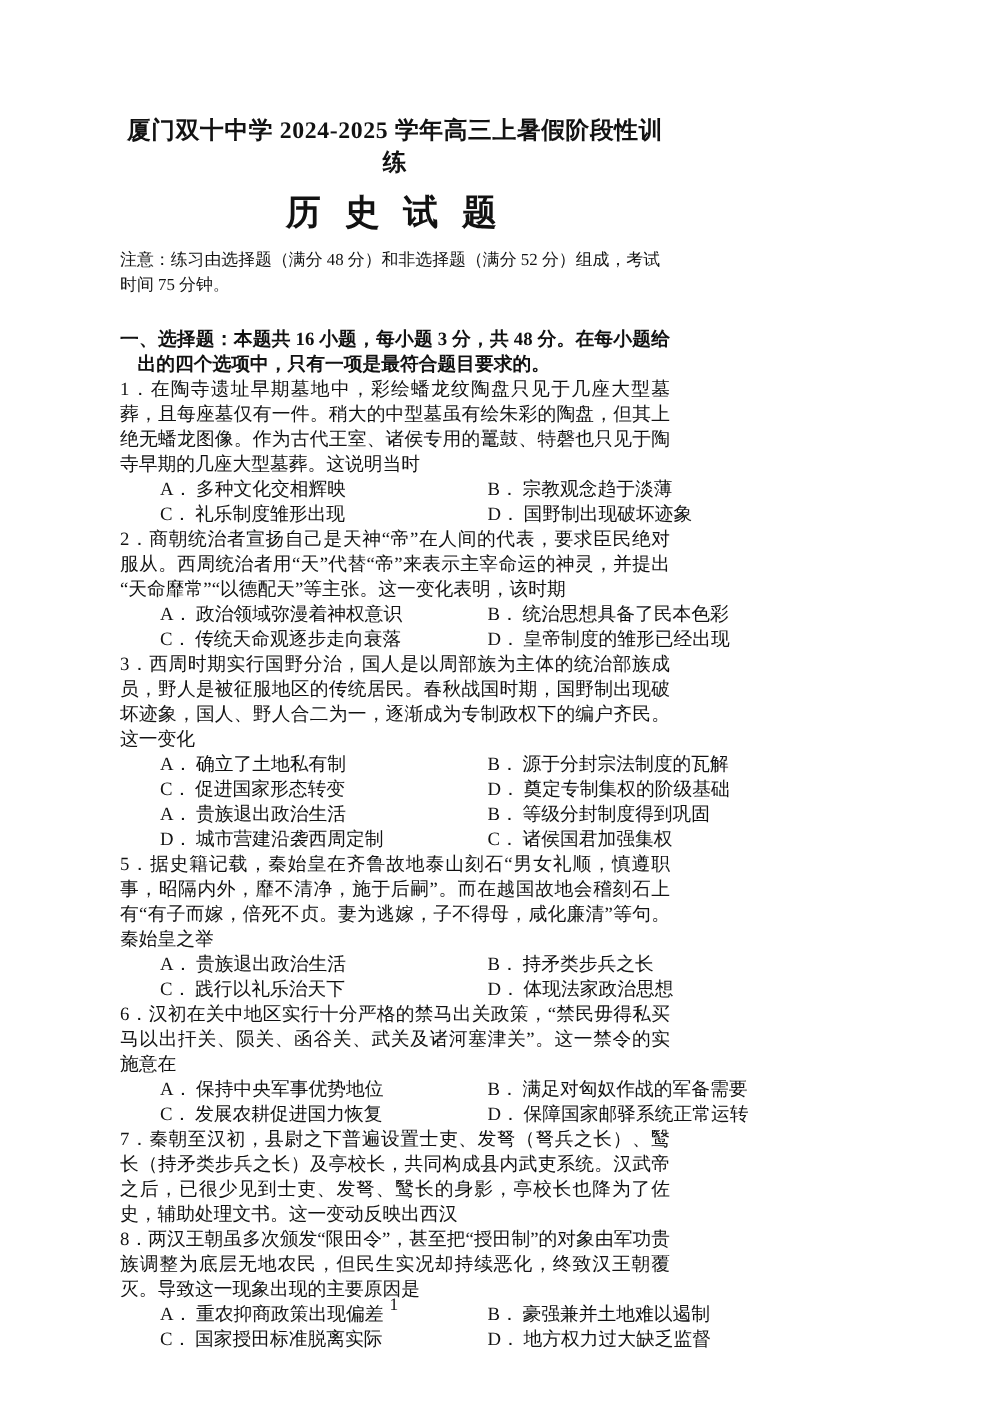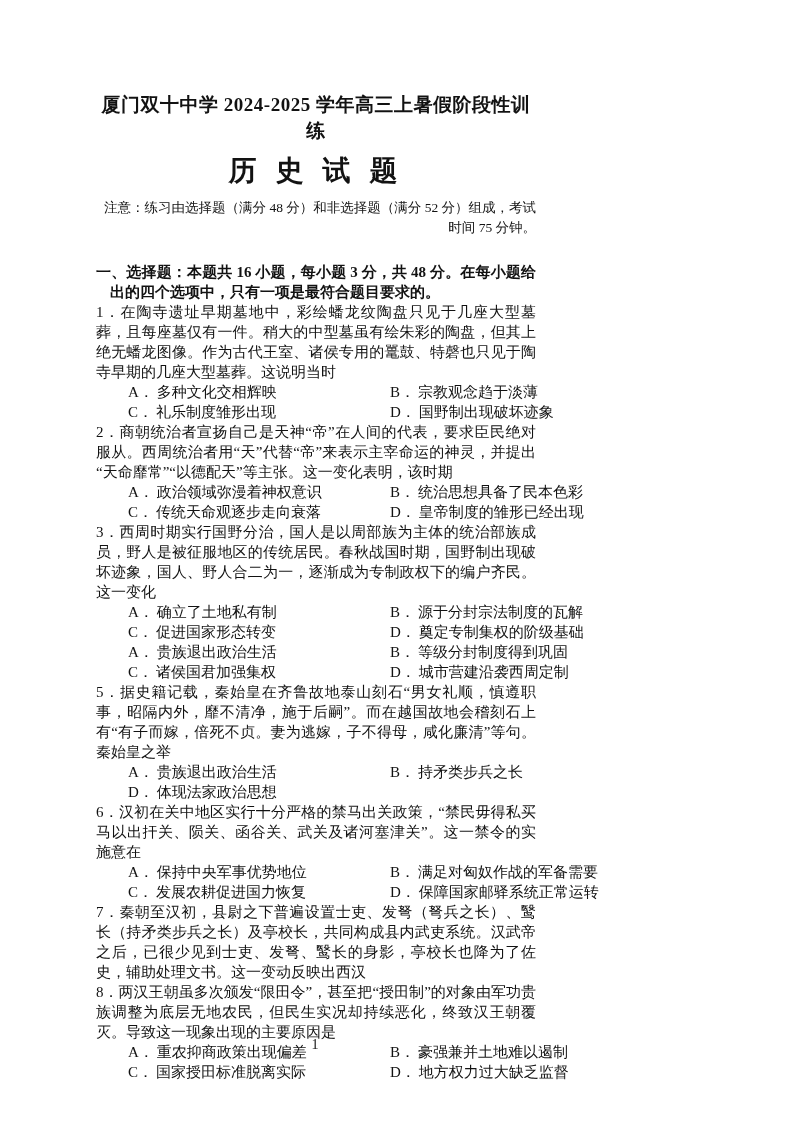--- a/index.html
+++ b/index.html
@@ -34,21 +34,21 @@
     font-weight: bold;
     font-size: 28px;
     line-height: 38px;
     letter-spacing: 6px;
     margin: 0 0 8px 0;
   }
   .notice {
     font-size: 13.5px;
     line-height: 20px;
     margin: 0 0 24px 0;
-    text-align: right;
+    text-align: left;
   }
   .section-header {
     font-weight: bold;
     font-size: 15px;
     line-height: 20px;
     margin: 0;
     padding-left: 14px;
     text-indent: -14px;
     text-align: justify;
   }
@@ -116,30 +116,31 @@
       <div class="option"><span class="olabel">B．</span><span>源于分封宗法制度的瓦解</span></div>
       <div class="option"><span class="olabel">C．</span><span>促进国家形态转变</span></div>
       <div class="option"><span class="olabel">D．</span><span>奠定专制集权的阶级基础</span></div>
     </div>
   </div>
 
   <div class="question">
     <div class="options">
       <div class="option"><span class="olabel">A．</span><span>贵族退出政治生活</span></div>
       <div class="option"><span class="olabel">B．</span><span>等级分封制度得到巩固</span></div>
+      <div class="option"><span class="olabel">D．</span><span>城市营建沿袭西周定制</span></div>
       <div class="option"><span class="olabel">C．</span><span>诸侯国君加强集权</span></div>
-      <div class="option"><span class="olabel">D．</span><span>城市营建沿袭西周定制</span></div>
     </div>
   </div>
 
   <div class="question">
     <p class="stem"><span class="qnum">5．</span><span>据史籍记载，秦始皇在齐鲁故地泰山刻石“男女礼顺，慎遵职事，昭隔内外，靡不清净，施于后嗣”。而在越国故地会稽刻石上有“有子而嫁，倍死不贞。妻为逃嫁，子不得母，咸化廉清”等句。秦始皇之举</span></p>
     <div class="options">
       <div class="option"><span class="olabel">A．</span><span>贵族退出政治生活</span></div>
       <div class="option"><span class="olabel">B．</span><span>持矛类步兵之长</span></div>
+      <div class="option"><span class="olabel">C．</span><span>践行以礼乐治天下</span></div>
       <div class="option"><span class="olabel">D．</span><span>体现法家政治思想</span></div>
     </div>
   </div>
 
   <div class="question">
     <p class="stem"><span class="qnum">6．</span><span>汉初在关中地区实行十分严格的禁马出关政策，“禁民毋得私买马以出扞关、陨关、函谷关、武关及诸河塞津关”。这一禁令的实施意在</span></p>
     <div class="options">
       <div class="option"><span class="olabel">A．</span><span>保持中央军事优势地位</span></div>
       <div class="option"><span class="olabel">B．</span><span>满足对匈奴作战的军备需要</span></div>
       <div class="option"><span class="olabel">C．</span><span>发展农耕促进国力恢复</span></div>

